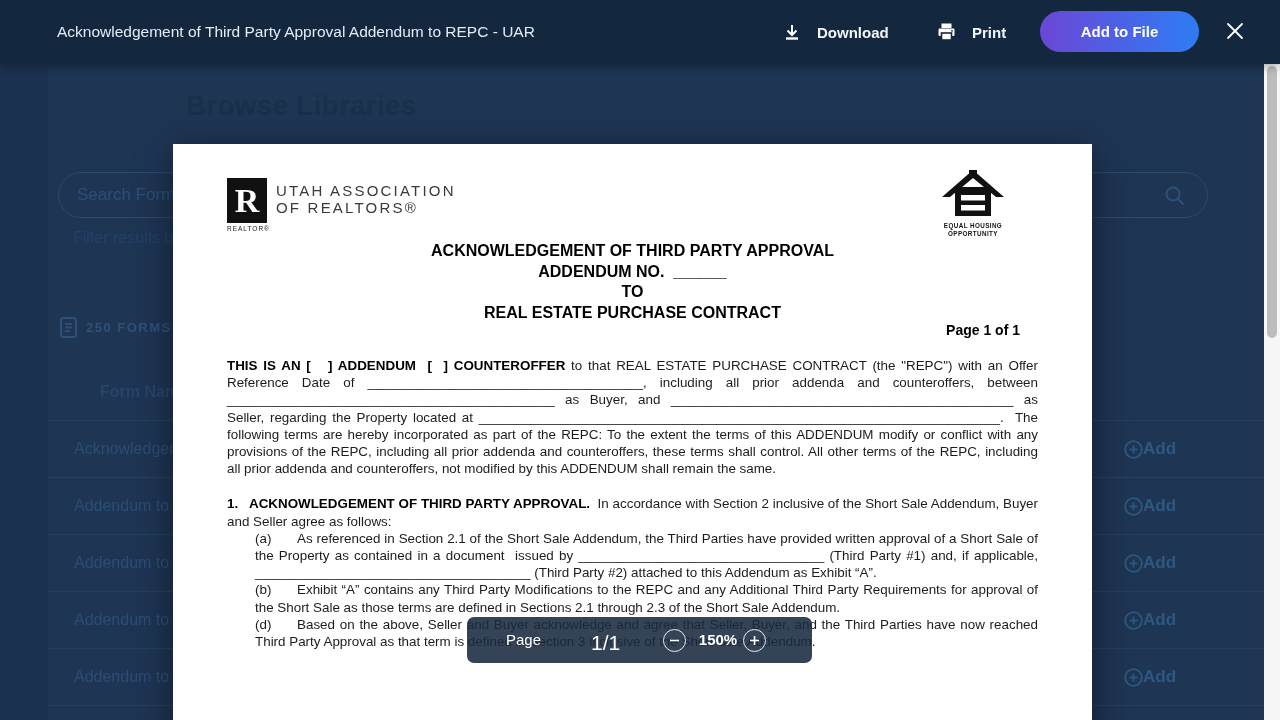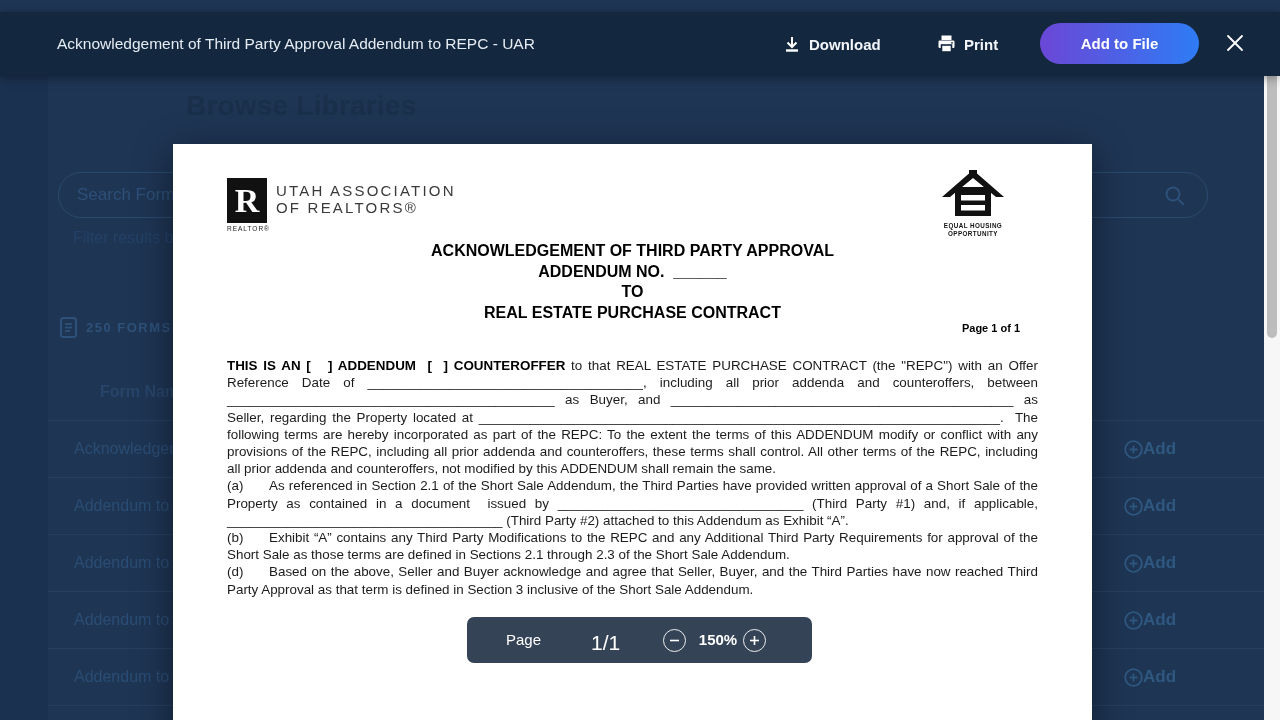--- a/index.html
+++ b/index.html
@@ -34,25 +34,25 @@
   }
   .add-btn span { font-size:17px; font-weight:bold; color:#2F5880; }
 
   
   .scroll-track { position:absolute; right:0; top:64px; width:16px; height:656px; background:#F7F7F8; }
   .scroll-thumb { position:absolute; left:3px; top:2px; width:10px; height:272px; border-radius:6px; background:#BDBDBD; }
 
   
   .top-header {
     position:absolute; left:0; top:0; width:1280px; height:64px;
-    background:#13273F; z-index:30; box-shadow:0 2px 10px rgba(0,0,0,0.35);margin-top:12px;
+    background:#13273F; z-index:30; box-shadow:0 2px 10px rgba(0,0,0,0.35);
   }
   .hd-title { position:absolute; left:57px; top:23px; font-size:15.5px; font-weight:500; color:#E6ECF3; }
   .hd-btn {
-    position:absolute; top:0; height:64px; display:flex; align-items:center; gap:8px;
+    position:absolute; top:0; height:64px; display:flex; align-items:center; gap:16px;
     background:none; border:none; cursor:pointer; color:#fff; font-family:inherit;
   }
   .hd-btn span { font-size:15px; font-weight:600; color:#F2F5F9; }
   .hd-download { left:783px; }
   .hd-print { left:937px; }
   .hd-pill {
     position:absolute; left:1040px; top:11px; width:159px; height:41px; border:none; cursor:pointer;
     border-radius:21px; background:linear-gradient(90deg,#6B47D6 0%,#2E7CF5 100%);
     display:flex; align-items:center; justify-content:center;
   }
@@ -71,25 +71,25 @@
     display:flex; align-items:center; justify-content:center;
   }
   .r-block span { color:#fff; font-size:34px; font-weight:bold; font-family:"Liberation Serif",serif; line-height:1; }
   .r-caption { position:absolute; left:0; top:47px; width:40px; text-align:center; font-size:6.5px; letter-spacing:1px; color:#222; }
   .org { position:absolute; left:49px; top:4px; white-space:nowrap; }
   .org div { font-size:15px; letter-spacing:2.2px; color:#3a3a3a; line-height:17px; }
   .eho { position:absolute; left:767px; top:26px; width:66px; text-align:center; }
   .eho-cap div { font-size:6.3px; letter-spacing:.4px; color:#111; line-height:7.5px; font-weight:bold; }
   .doc-title { position:absolute; left:54px; right:54px; top:97px; text-align:center; }
   .doc-title div { font-size:16px; font-weight:bold; color:#000; line-height:20.5px; }
-  .page-indicator { position:absolute; right:72px; top:178px; font-size:11px; font-weight:bold; color:#000; }
+  .page-indicator { position:absolute; right:72px; top:178px; font-size:14px; font-weight:bold; color:#000; }
   .doc-body { position:absolute; left:54px; right:54px; top:213px; font-size:13.4px; line-height:17.2px; text-align:justify; color:#1c1c1c; }
   .doc-body b { color:#000; }
   .sec { margin-top:18px; }
-  .item { }
+  .item { margin-left:28px; }
   .item-label { display:inline-block; width:42px; }
 
   
   .viewer-toolbar {
     position:absolute; left:467px; top:617px; width:345px; height:46px;
     background:rgba(25,41,64,0.88); border-radius:7px; z-index:20; color:#fff;
   }
   .tb-page { position:absolute; left:39px; top:14px; font-size:15px; font-weight:500; }
   .tb-val { position:absolute; left:124px; top:14px; font-size:21px; }
   .tb-zoom { position:absolute; left:228px; top:14px; width:46px; text-align:center; font-size:15px; font-weight:bold; }
@@ -222,20 +222,21 @@
     <div>ACKNOWLEDGEMENT OF THIRD PARTY APPROVAL</div>
     <div>ADDENDUM NO.&nbsp; ______</div>
     <div>TO</div>
     <div>REAL ESTATE PURCHASE CONTRACT</div>
   </div>
 
   <div class="page-indicator">Page 1 of 1</div>
 
   <div class="doc-body">
     <p class="p1"><b>THIS IS AN [&nbsp;&nbsp;&nbsp;] ADDENDUM&nbsp; [&nbsp;&nbsp;] COUNTEROFFER</b><span> to that REAL ESTATE PURCHASE CONTRACT (the "REPC") with an Offer Reference Date of _____________________________________, including all prior addenda and counteroffers, between ____________________________________________ as Buyer, and ______________________________________________ as Seller, regarding the Property located at ______________________________________________________________________.&nbsp; The following terms are hereby incorporated as part of the REPC: To the extent the terms of this ADDENDUM modify or conflict with any provisions of the REPC, including all prior addenda and counteroffers, these terms shall control. All other terms of the REPC, including all prior addenda and counteroffers, not modified by this ADDENDUM shall remain the same.</span></p>
+    <p class="sec"><b>1.&nbsp;&nbsp; ACKNOWLEDGEMENT OF THIRD PARTY APPROVAL.</b><span>&nbsp; In accordance with Section 2 inclusive of the Short Sale Addendum, Buyer and Seller agree as follows:</span></p>
     <div class="item"><span class="item-label">(a)</span><span>As referenced in Section 2.1 of the Short Sale Addendum, the Third Parties have provided written approval of a Short Sale of the Property as contained in a document &nbsp;issued by _________________________________ (Third Party #1) and, if applicable, _____________________________________ (Third Party #2) attached to this Addendum as Exhibit “A”.</span></div>
     <div class="item"><span class="item-label">(b)</span><span>Exhibit “A” contains any Third Party Modifications to the REPC and any Additional Third Party Requirements for approval of the Short Sale as those terms are defined in Sections 2.1 through 2.3 of the Short Sale Addendum.</span></div>
     <div class="item"><span class="item-label">(d)</span><span>Based on the above, Seller and Buyer acknowledge and agree that Seller, Buyer, and the Third Parties have now reached Third Party Approval as that term is defined in Section 3 inclusive of the Short Sale Addendum.</span></div>
   </div>
 </div>
 
 <div class="viewer-toolbar">
   <span class="tb-page">Page</span>
   <span class="tb-val">1/1</span>
   <button class="tb-circle tb-minus">

